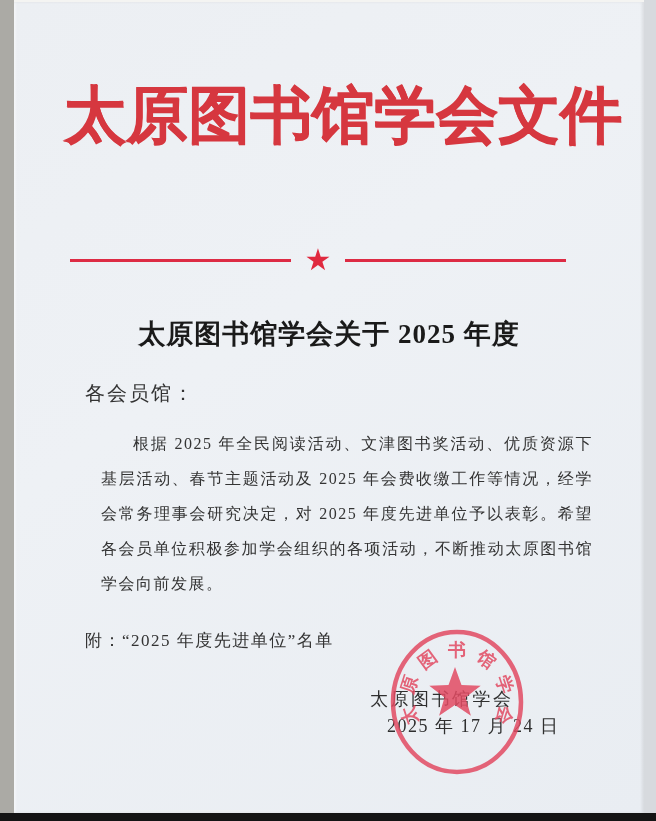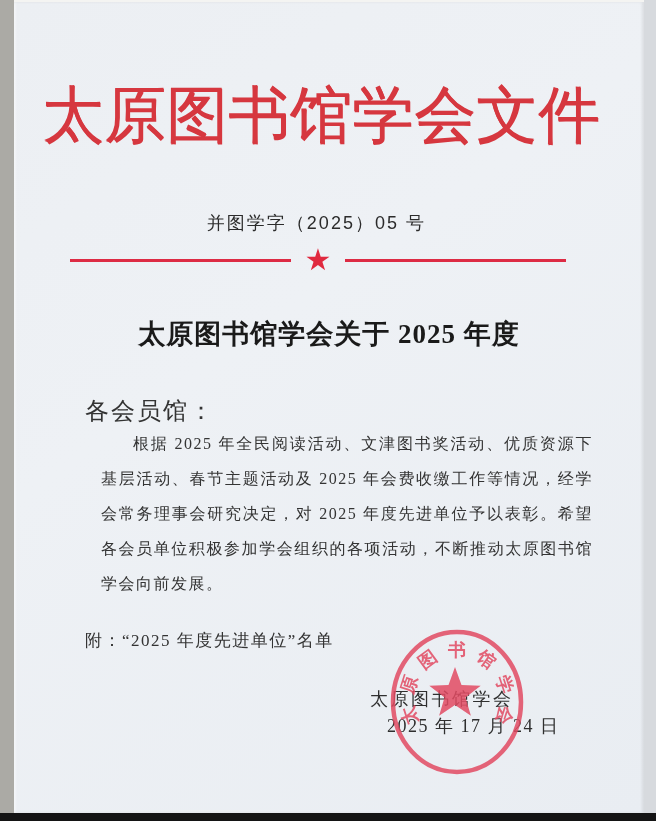--- a/index.html
+++ b/index.html
@@ -19,21 +19,22 @@
     background: #d7dade;
   }
   .page {
     position: absolute; left: 14px; top: 0; width: 630px; height: 813px;
     background: linear-gradient(145deg, #eceff3 0%, #eef1f5 40%, #e9edf2 100%);
     border-top: 2px solid #f4f4f2;
     box-shadow: inset -2px 0 3px rgba(0,0,0,0.08), inset 2px 0 2px rgba(255,255,255,0.4);
   }
   .header-title {
     position: absolute; top: 76px; left: 0; width: 100%;
-    font-size: 62px; line-height: 74px; font-weight: normal;
+    text-align: center;
+    font-size: 62px; line-height: 74px; font-weight: bold;
     color: #d6373f;
     letter-spacing: 0px;
     text-shadow: 0.5px 0.5px 0 #d6373f;
     white-space: nowrap;
     padding-left: 28px;
   }
   .doc-number {
     position: absolute; top: 209px; left: 0; width: 96%;
     text-align: center;
     font-family: "Liberation Sans", "DejaVu Sans", sans-serif;
@@ -50,22 +51,22 @@
     color: #e0293f; font-size: 30px; line-height: 28px;
     margin: 0 14px;
   }
   .doc-title {
     position: absolute; top: 289px; left: 0; width: 100%;
     text-align: center;
     font-size: 27px; line-height: 46px; font-weight: bold;
     color: #1a1a1a; letter-spacing: 1px; margin-top: 20px;
   }
   .salutation {
-    position: absolute; top: 393px; left: 71px;
-    font-size: 24px; color: #333; letter-spacing: 2px; font-family: Liberation Mono, monospace;
+    position: absolute; top: 378px; left: 71px;
+    font-size: 20px; color: #333; letter-spacing: 2px; font-family: Liberation Mono, monospace;
   }
   .body-paragraph {
     position: absolute; top: 424px; left: 87px; width: 492px;
     font-size: 16px; line-height: 35px; color: #343434;
     letter-spacing: 1.5px;
     text-align: justify;
     text-indent: 2em;
   }
   .attachment-note {
     position: absolute; top: 627px; left: 71px;
@@ -97,21 +98,20 @@
 </head>
 <body>
 
 <div class="scan-strip-left"></div>
 <div class="scan-strip-right"></div>
 
 <div class="page">
 
   <div class="header-title">太原图书馆学会文件</div>
 
-  <div class="doc-number">并图学字（2025）05 号</div>
 
   <div class="star-divider">
     <div class="rule-line"></div>
     <div class="rule-star">★</div>
     <div class="rule-line"></div>
   </div>
 
   <div class="doc-title">
     <div>太原图书馆学会关于 2025 年度</div>
   </div>

